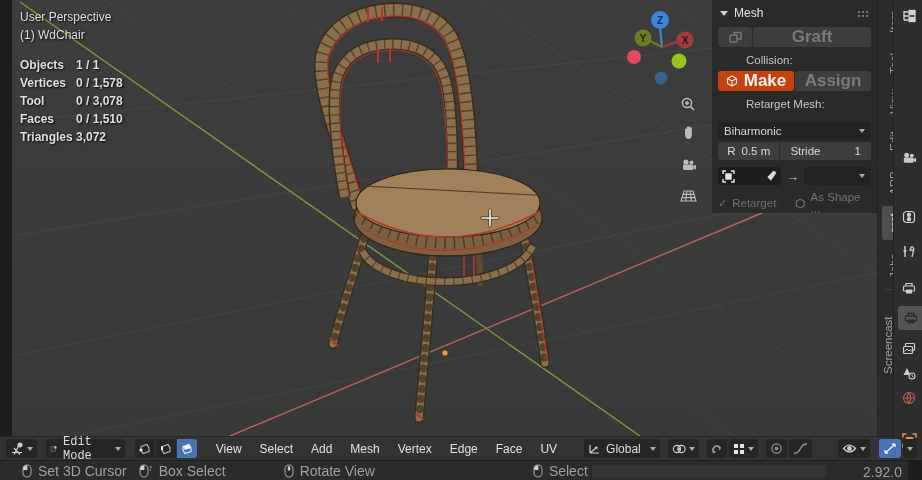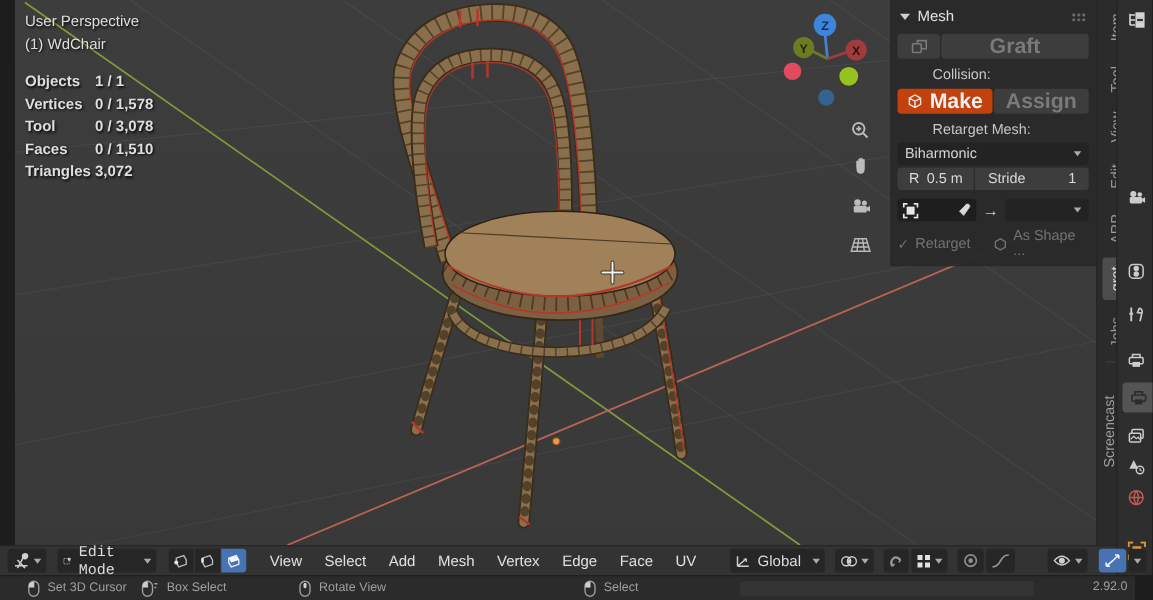--- a/index.html
+++ b/index.html
@@ -38,21 +38,21 @@
     background:radial-gradient(circle 1px, #777 1px, transparent 1.2px) 0 0/4px 4px; }
   .np-row { display:flex; align-items:center; margin-top:5px; gap:1px; }
   .np-btn { background:#3d3d3d; border-radius:3px; height:20px; display:flex;
             align-items:center; justify-content:center; font-size:17px; color:#d8d8d8;font-weight:bold; }
   .np-btn.dis { color:#7a7a7a; }
   .np-btn.lit { background:#c2410c; color:#efefef; }
   .icon-btn { width:34px; flex:none; }
   .grow { flex:1; }
   .np-label { margin-top:7px; color:#c6c6c6;margin-left:28px; }
   .np-select { background:#232323; border-radius:3px; height:18px; display:flex;
-               align-items:center; padding:0 6px; color:#d6d6d6; margin-top:4px;justify-content:space-between; }
+               align-items:center; padding:0 6px; color:#d6d6d6; margin-top:12px;justify-content:space-between; }
   .np-select .caret { margin-left:auto; }
   .caret { width:0; height:0; border-left:3.5px solid transparent;
            border-right:3.5px solid transparent; border-top:4px solid #ababab; }
   .seg { background:#3d3d3d; height:18px; display:flex; align-items:center;
          justify-content:center; gap:6px; color:#d8d8d8; }
   .seg.l { border-radius:3px 0 0 3px; flex:1; }
   .seg.r { border-radius:0 3px 3px 0; flex:1.15; justify-content:space-between; padding:0 10px; }
   .objfield { background:#1e1e1e; border-radius:3px; height:18px; flex:1; display:flex;
               align-items:center; padding:0 4px; justify-content:space-between; }
   .np-arrow { color:#c8c8c8; padding:0 4px; font-size:13px; }
@@ -87,21 +87,21 @@
   .selgrp { display:flex; gap:1px; }
   .selbtn { width:20px; height:19px; background:#262626; display:flex; align-items:center;
             justify-content:center; }
   .selbtn.first { border-radius:3px 0 0 3px; }
   .selbtn.last { border-radius:0 3px 3px 0; }
   .selbtn.active { background:#4772b3; }
 
   
   .statusbar { position:absolute; left:0; top:460px; width:908px; height:20px;
                background:#2b2b2b; border-top:1px solid #1f1f1f; display:flex;
-               align-items:center; color:#9f9f9f; font-size:10px; }
+               align-items:center; color:#9f9f9f; font-size:14px; }
   .hint { display:flex; align-items:center; gap:6px; }
   .statusseg { position:absolute; left:592px; top:4px; width:235px; height:12px;
                background:#343434; border-radius:2px; }
   .version { position:absolute; right:6px; top:3px; color:#9f9f9f; }
 
   svg { display:block; }
 </style>
 </head>
 <body>
 

